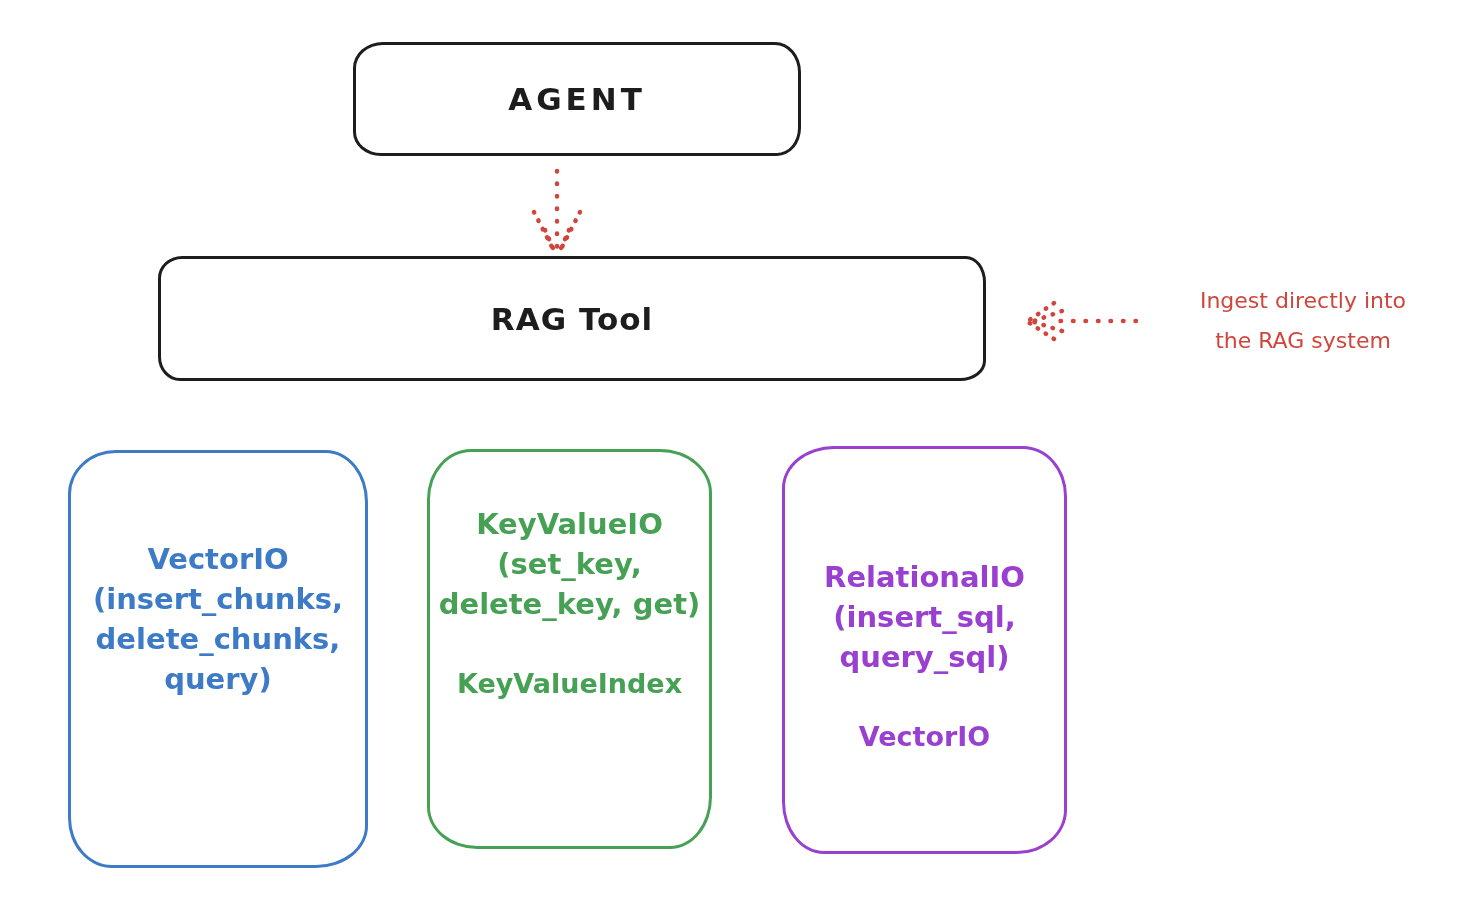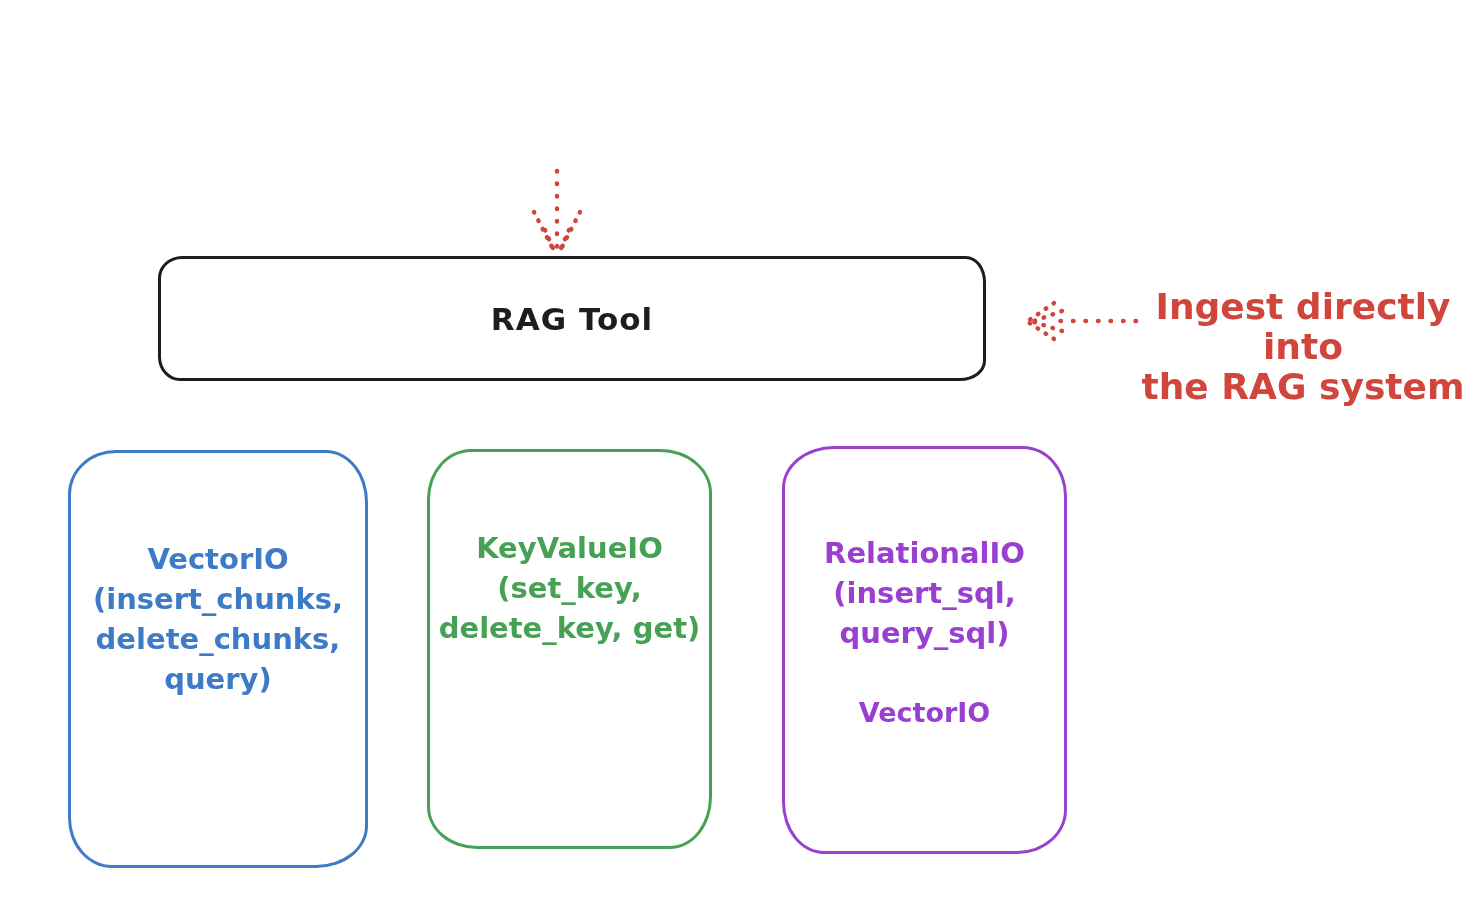--- a/index.html
+++ b/index.html
@@ -56,25 +56,24 @@
     align-items: center;
   }
   
   .annotation {
     position: absolute;
     left: 1140px;
     top: 281px;
     width: 326px;
     text-align: center;
     color: var(--red);
-    font-size: 36px;
+    font-size: 22px;
     line-height: 40px;
-    font-weight: 700;
+    font-weight: 400;
     white-space: pre-line;
-    margin-top: 6px;
   }
   
   .io-box {
     position: absolute;
     box-sizing: border-box;
     background: #ffffff;
     border-width: 3.5px;
     border-style: solid;
     text-align: center;
     font-weight: 600;
@@ -100,31 +99,31 @@
     padding-top: 86px;
   }
   .io-keyvalue {
     left: 427px;
     top: 449px;
     width: 285px;
     height: 400px;
     border-color: var(--green);
     color: var(--green);
     border-radius: 44px 52px 42px 50px / 50px 44px 52px 42px;
-    padding-top: 76px;
+    padding-top: 52px;
   }
   .io-relational {
     left: 782px;
     top: 446px;
     width: 285px;
     height: 408px;
     border-color: var(--purple);
     color: var(--purple);
     border-radius: 52px 44px 50px 42px / 42px 50px 44px 52px;
-    padding-top: 84px;
+    padding-top: 108px;
   }
   .dotted {
     fill: none;
     stroke: var(--red);
     stroke-width: 4.5px;
     stroke-linecap: round;
   }
   .dots-wide  { stroke-dasharray: 0.5 12; }
   .dots-tight { stroke-dasharray: 0.5 9; }
 </style>
@@ -145,39 +144,43 @@
 
     <g>
       <path class="dotted dots-wide" d="M1136 321 L1058 321"></path>
       <path class="dotted dots-tight" d="M1054 303 L1028 321"></path>
       <path class="dotted dots-tight" d="M1054 339 L1028 322"></path>
       <path class="dotted dots-tight" d="M1062 311 L1034 321"></path>
       <path class="dotted dots-tight" d="M1062 331 L1034 322"></path>
     </g>
   </svg>
 
+  <div class="node node-agent">
+    <span>AGENT</span>
+  </div>
 
   <div class="node node-rag">
     <span>RAG Tool</span>
   </div>
 
   <div class="annotation">Ingest directly into
 the RAG system</div>
 
   <div class="io-box io-vector">
     <div class="io-lines">VectorIO
 (insert_chunks,
 delete_chunks,
 query)</div>
   </div>
 
   <div class="io-box io-keyvalue">
     <div class="io-lines">KeyValueIO
 (set_key,
 delete_key, get)</div>
+    <div class="io-index">KeyValueIndex</div>
   </div>
 
   <div class="io-box io-relational">
     <div class="io-lines">RelationalIO
 (insert_sql,
 query_sql)</div>
     <div class="io-index">VectorIO</div>
   </div>
 
 </div>

